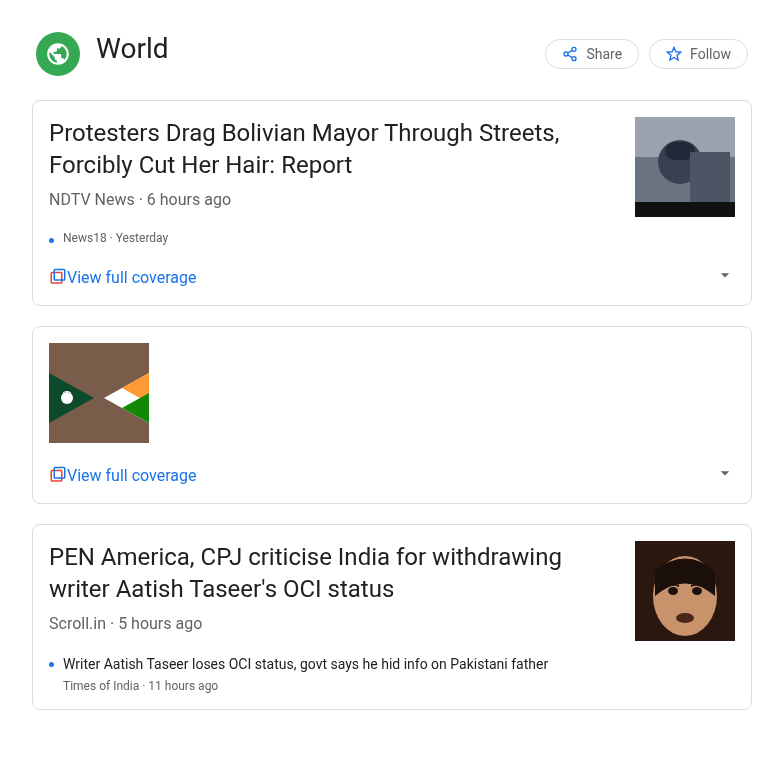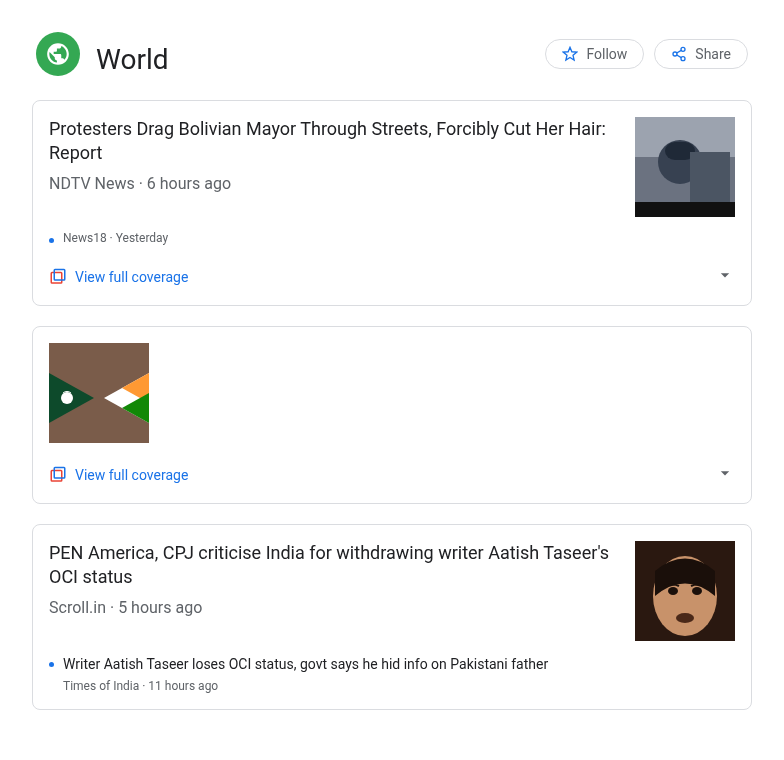--- a/index.html
+++ b/index.html
@@ -11,92 +11,92 @@
     color: #202124;
   }
   .container { padding: 32px 32px 16px 32px; }
   .header {
     display: flex;
     align-items: center;
     justify-content: space-between;
     margin-bottom: 24px;
     padding: 0 4px;
   }
-  .header-left { display: flex; align-items: flex-end; gap: 16px; }
+  .header-left { display: flex; align-items: flex-start; gap: 16px; }
   .topic-icon {
     width: 44px; height: 44px; border-radius: 50%;
     background: #34a853; display: flex; align-items: center; justify-content: center;
   }
   .header-title { font-size: 28px; font-weight: 400; color: #202124; }
   .header-right { display: flex; gap: 10px; }
   .pill-btn {
     display: flex; align-items: center; gap: 8px;
     border: 1px solid #dadce0; border-radius: 18px;
     padding: 6px 16px; font-size: 14px; color: #5f6368;
     cursor: pointer; background: #fff;
   }
   .card {
     border: 1px solid #dadce0; border-radius: 8px;
     padding: 16px; margin-bottom: 20px;
   }
   .top-row { display: flex; gap: 16px; }
   .top-text { flex: 1; }
-  .headline { font-size: 18px; color: #202124; line-height: 1.35; margin-bottom: 8px; cursor: pointer; }
+  .headline { font-size: 24px; color: #202124; line-height: 1.35; margin-bottom: 8px; cursor: pointer; }
   .meta { font-size: 16px; color: #5f6368; }
   .thumb {
     width: 100px; height: 100px; border-radius: 8px; flex-shrink: 0;
     background: #888;
   }
   .related { margin-top: 14px; padding-left: 14px; position: relative; }
   .related::before {
     content: ""; position: absolute; left: 0; top: 7px;
     width: 5px; height: 5px; border-radius: 50%; background: #1a73e8;
   }
   .related-headline { font-size: 14px; color: #202124; line-height: 1.4; cursor: pointer; }
   .related-meta { font-size: 12px; color: #5f6368; margin-top: 4px; }
   .card-footer {
     display: flex; align-items: center; justify-content: space-between;
     margin-top: 16px; padding-top: 4px;
   }
   .coverage {
-    display: flex; align-items: center; gap: 8px;
-    font-size: 14px; color: #1a73e8; cursor: pointer;
+    display: flex; align-items: center; gap: 0;
+    font-size: 16px; color: #1a73e8; cursor: pointer;
   }
   .expand { cursor: pointer; color: #5f6368; }
   .thumb svg { display: block; }
 </style>
 </head>
 <body>
 
 <div class="container">
   <div class="header">
     <div class="header-left">
       <div class="topic-icon">
         <svg width="26" height="26" viewBox="0 0 24 24" fill="#fff">
             <path d="M12 2C6.48 2 2 6.48 2 12s4.48 10 10 10 10-4.48 10-10S17.52 2 12 2zm-1 17.93c-3.95-.49-7-3.85-7-7.93 0-.62.08-1.21.21-1.79L9 15v1c0 1.1.9 2 2 2v1.93zm6.9-2.54c-.26-.81-1-1.39-1.9-1.39h-1v-3c0-.55-.45-1-1-1H8v-2h2c.55 0 1-.45 1-1V7h2c1.1 0 2-.9 2-2v-.41c2.93 1.19 5 4.06 5 7.41 0 2.08-.8 3.97-2.1 5.39z"></path>
           </svg>
       </div>
       <div class="header-title">World</div>
     </div>
     <div class="header-right">
       <div class="pill-btn">
         <svg width="16" height="16" viewBox="0 0 24 24" fill="none" stroke="#1a73e8" stroke-width="2">
-            <path d="M12 17.27L18.18 21l-1.64-7.03L22 9.24l-7.19-.61L12 2 9.19 8.63 2 9.24l5.46 4.73L5.82 21z"></path>
-          </svg>
-        <span>Follow</span>
-      </div>
-      <div class="pill-btn">
-        <svg width="16" height="16" viewBox="0 0 24 24" fill="none" stroke="#1a73e8" stroke-width="2">
             <circle cx="18" cy="5" r="3"></circle>
             <circle cx="6" cy="12" r="3"></circle>
             <circle cx="18" cy="19" r="3"></circle>
             <line x1="8.59" y1="13.51" x2="15.42" y2="17.49"></line>
             <line x1="15.41" y1="6.51" x2="8.59" y2="10.49"></line>
           </svg>
         <span>Share</span>
+      </div>
+      <div class="pill-btn">
+        <svg width="16" height="16" viewBox="0 0 24 24" fill="none" stroke="#1a73e8" stroke-width="2">
+            <path d="M12 17.27L18.18 21l-1.64-7.03L22 9.24l-7.19-.61L12 2 9.19 8.63 2 9.24l5.46 4.73L5.82 21z"></path>
+          </svg>
+        <span>Follow</span>
       </div>
     </div>
   </div>
 
   <div class="card">
     <div class="top-row">
       <div class="top-text">
         <div class="headline">Protesters Drag Bolivian Mayor Through Streets, Forcibly Cut Her Hair: Report</div>
         <div class="meta"><span>NDTV News</span> · <span>6 hours ago</span></div>
       </div>

